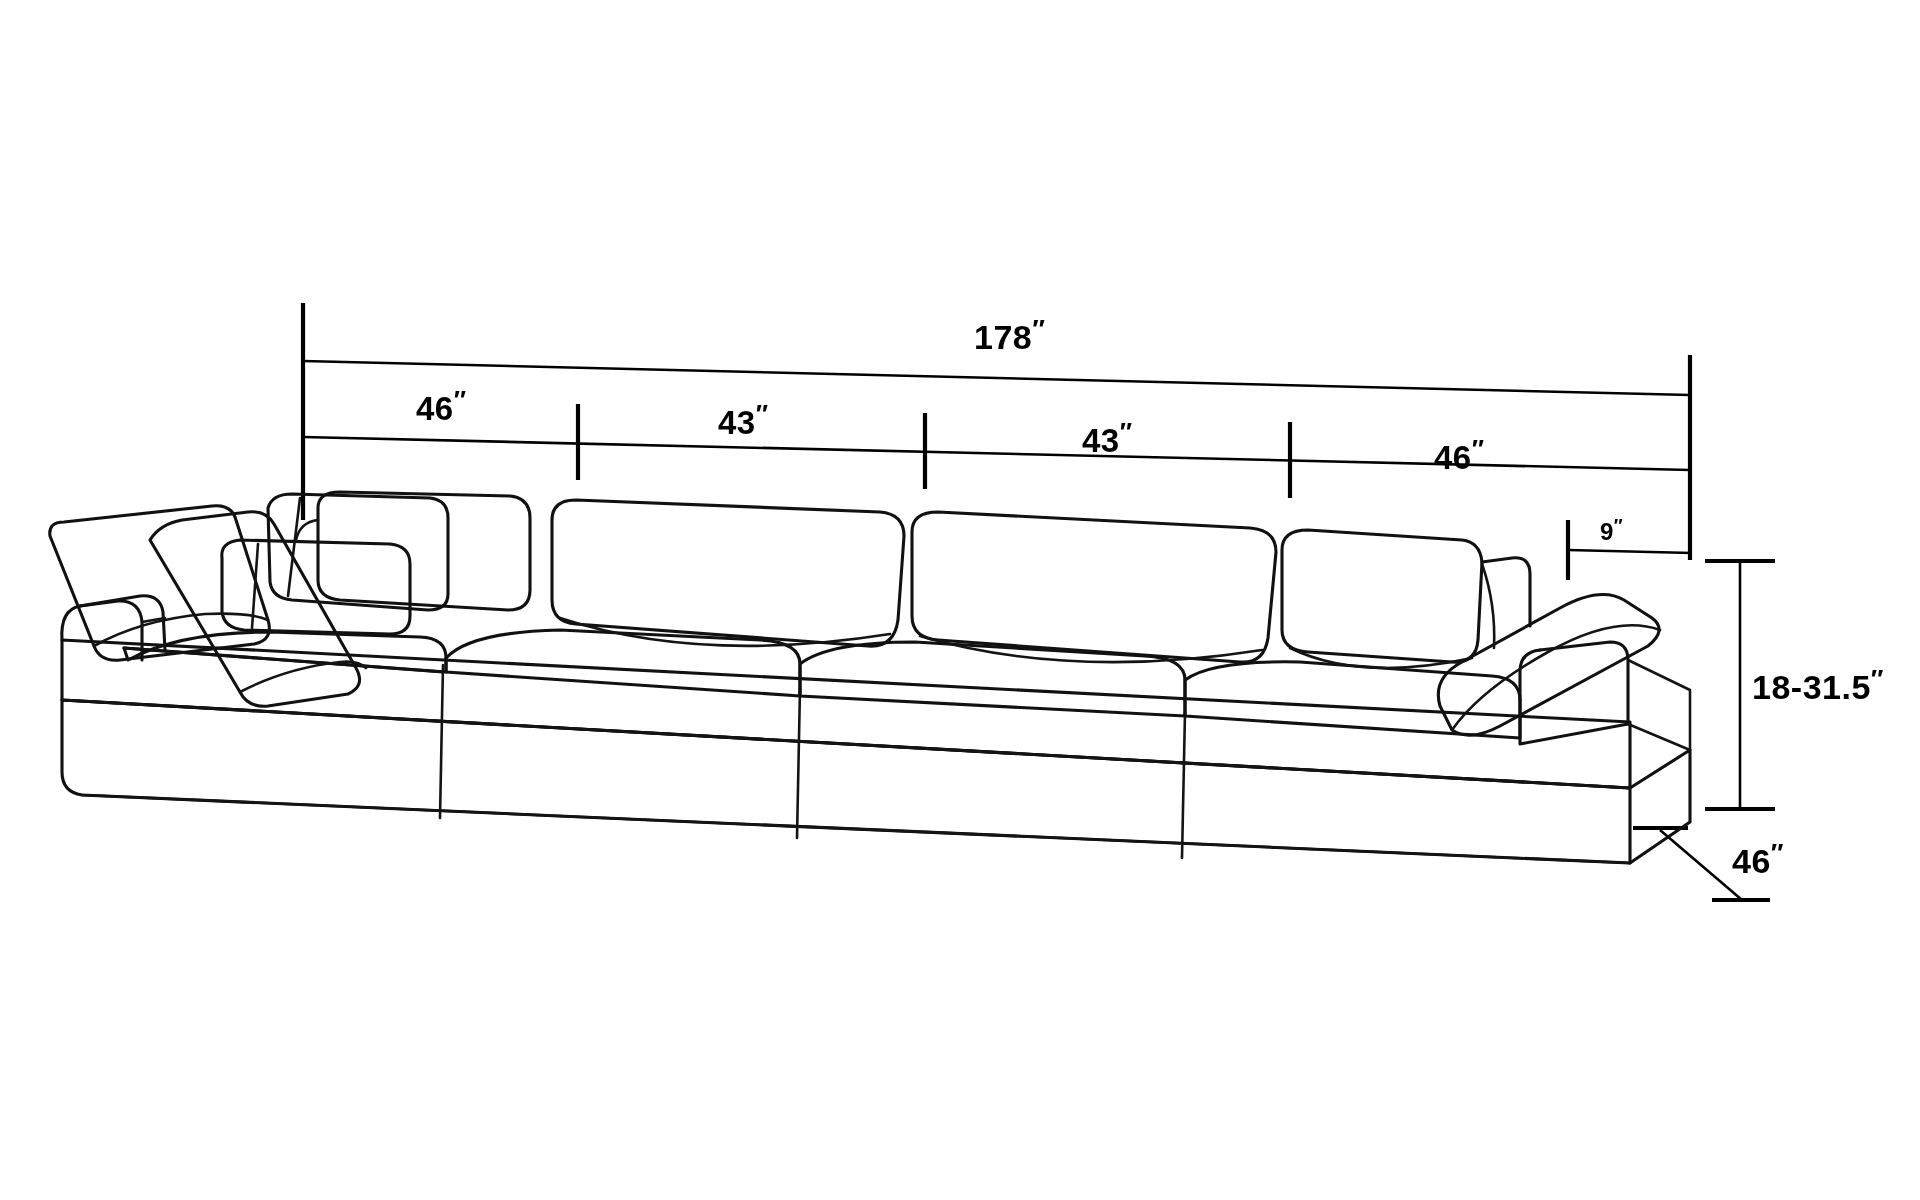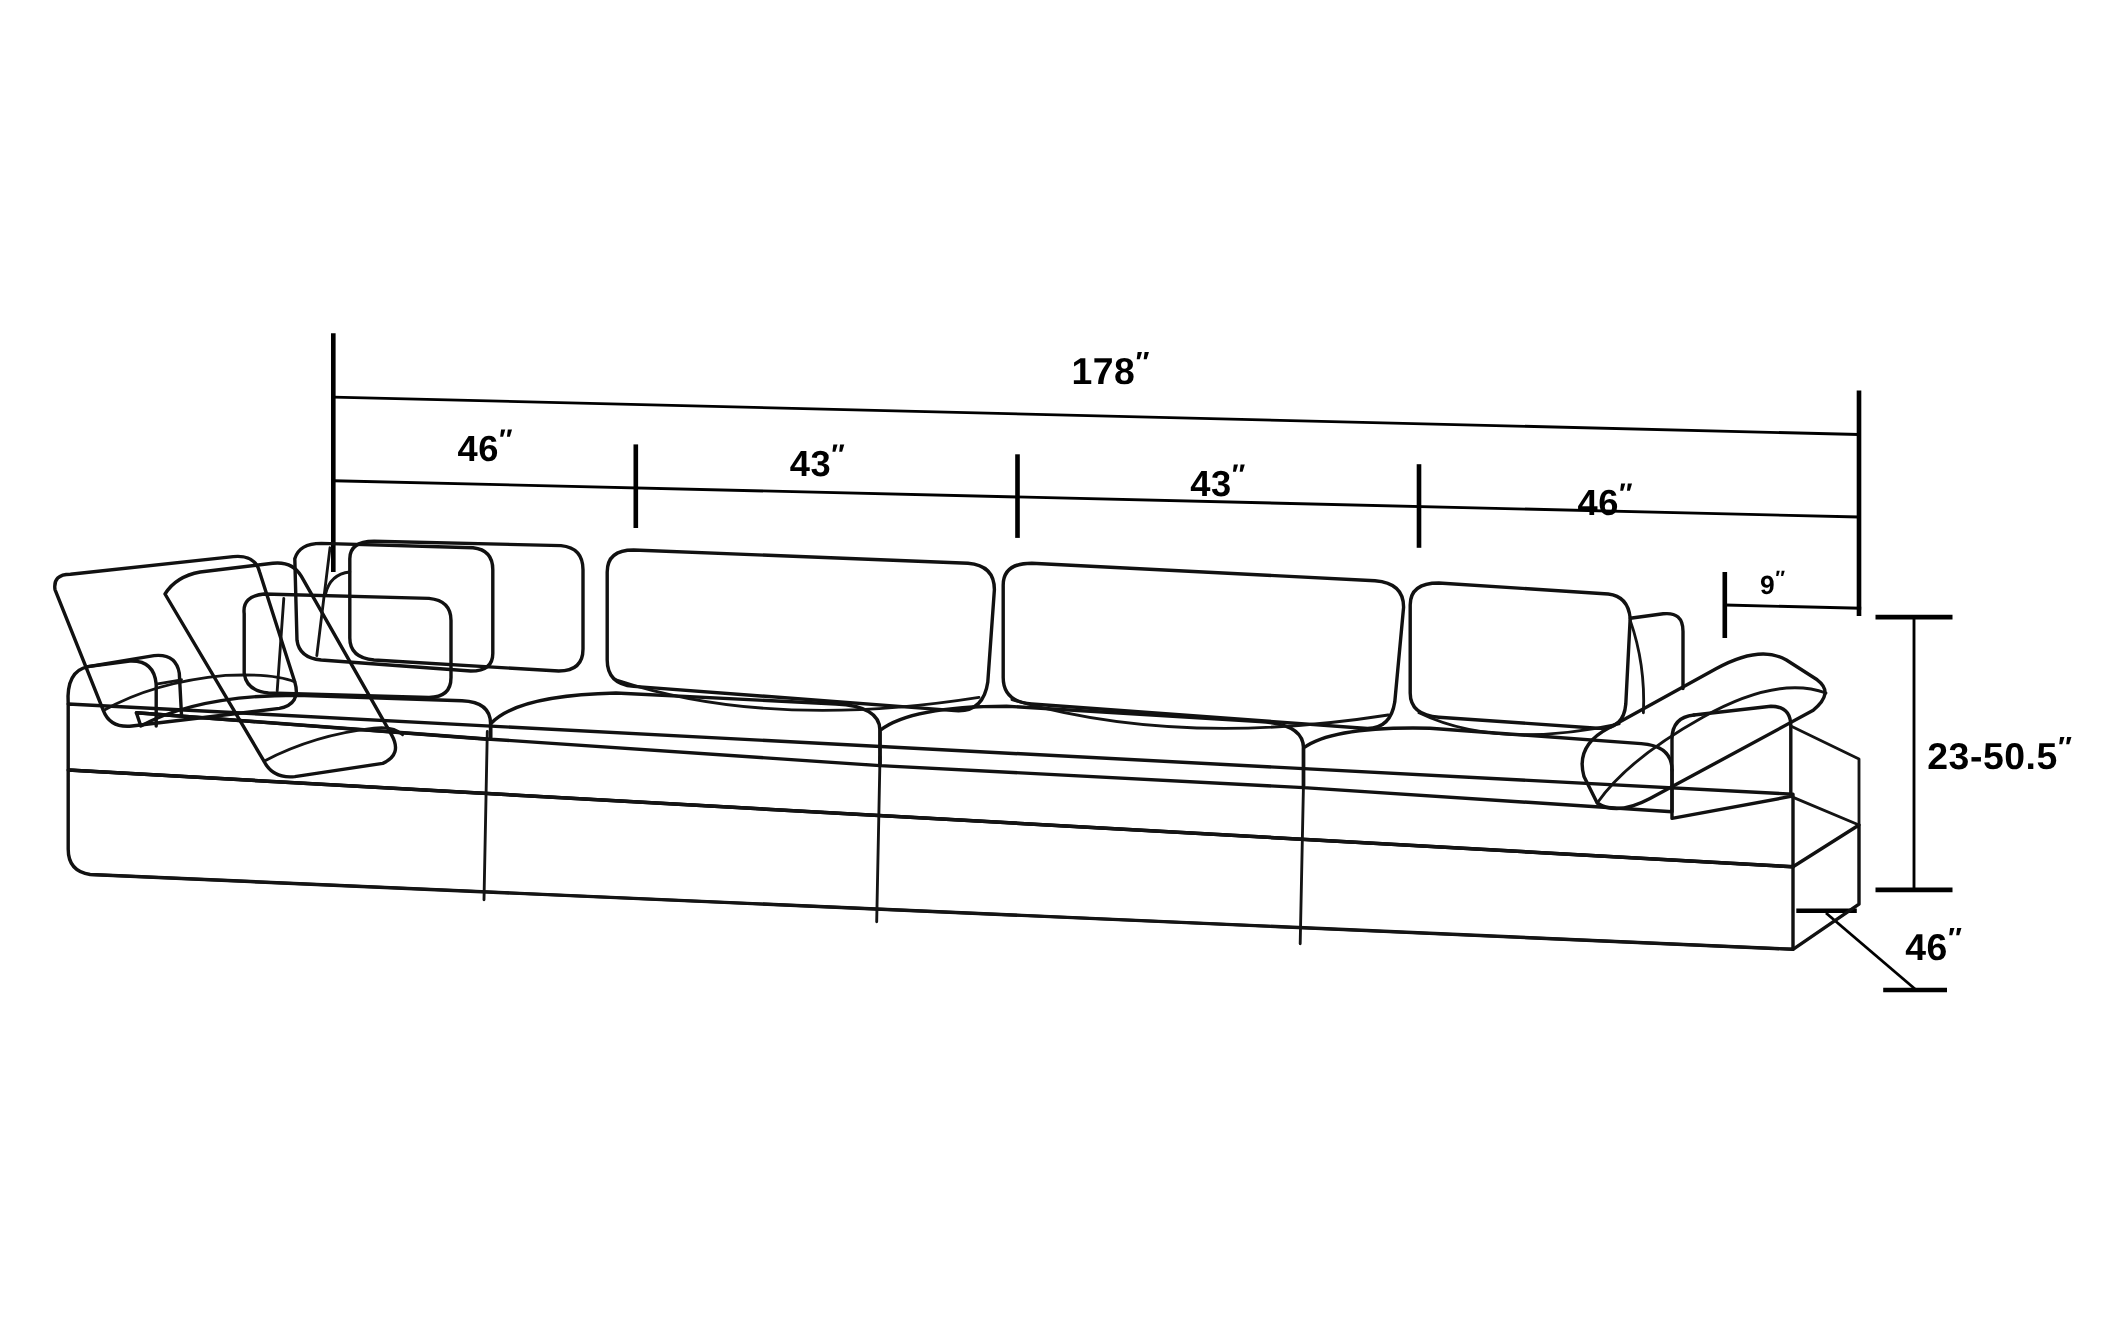--- a/index.html
+++ b/index.html
@@ -200,20 +200,20 @@
 
   <div class="dimlabel sz-md" style="left:1434px; top:437px;">
     <span>46</span><span class="unit">″</span>
   </div>
 
   <div class="dimlabel sz-sm" style="left:1600px; top:517px;">
     <span>9</span><span class="unit">″</span>
   </div>
 
   <div class="dimlabel sz-lg" style="left:1752px; top:666px;">
-    <span>23-50.5</span><span class="unit">″</span>
+    <span>18-31.5</span><span class="unit">″</span>
   </div>
 
   <div class="dimlabel sz-lg" style="left:1732px; top:840px;">
     <span>46</span><span class="unit">″</span>
   </div>
 
 </div>
 
 </body></html>

